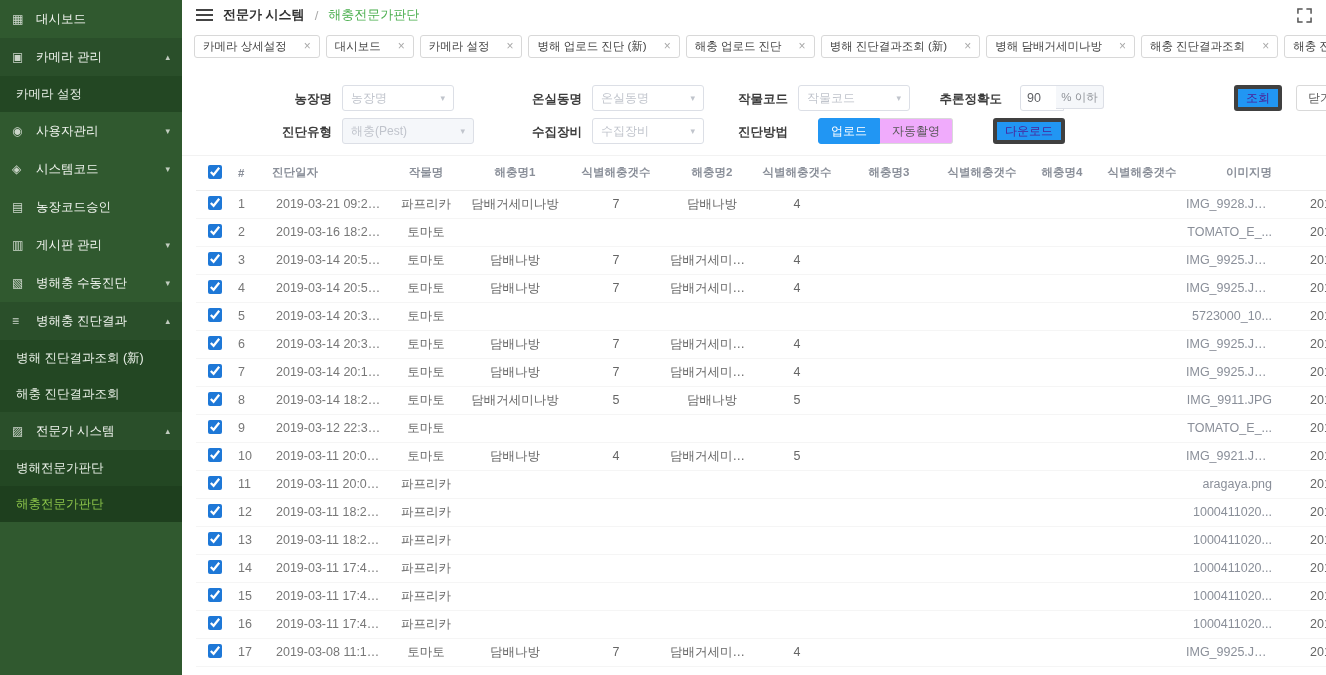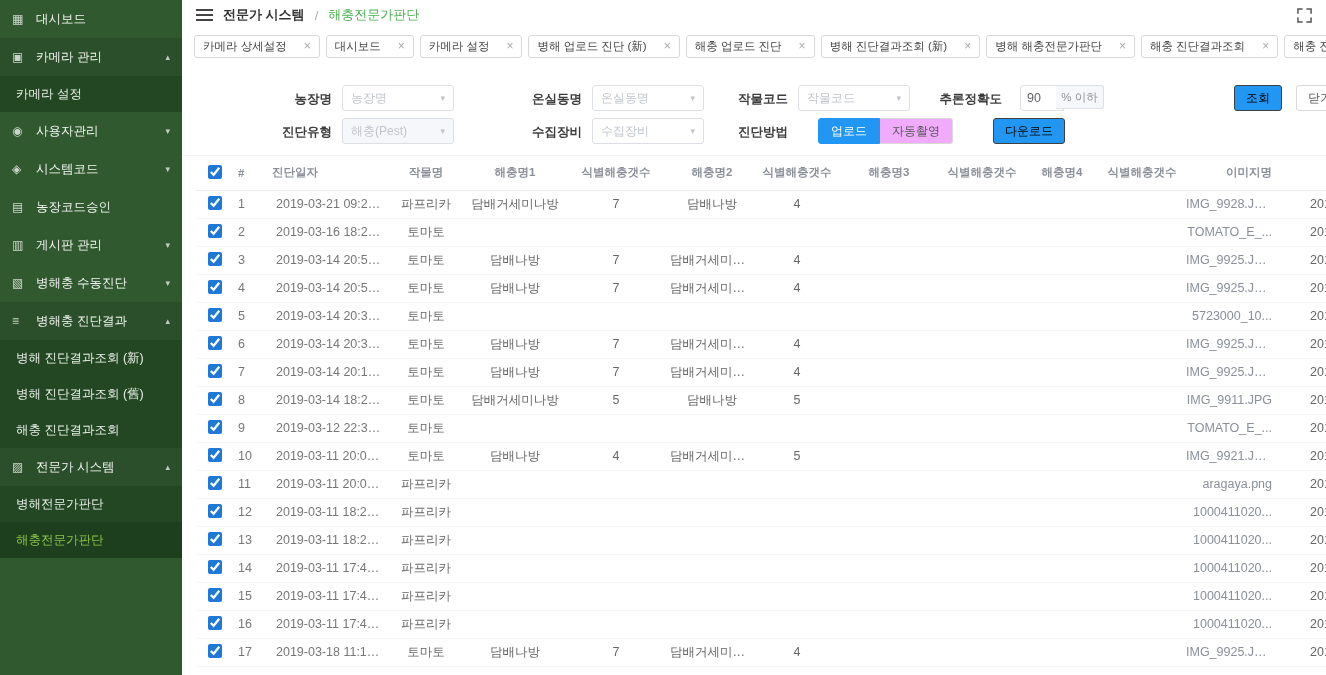--- a/index.html
+++ b/index.html
@@ -32,21 +32,21 @@
   .tab .tab-close{color:#a8a8a8;font-size:12px;cursor:pointer}
 
   .filters{position:relative;height:94px;border-bottom:1px solid #f2f2f2}
   .f-label{position:absolute;font-size:12.5px;font-weight:bold;color:#3c3c3c;text-align:right;white-space:nowrap}
   .f-select{position:absolute;height:26px;border:1px solid #dcdfe6;border-radius:3px;display:flex;align-items:center;justify-content:space-between;padding:0 8px;font-size:12px;color:#c0c4cc;background:#fff;cursor:pointer;white-space:nowrap}
   .f-select.disabled{background:#f5f7fa}
   .f-select .chev{font-size:9px;color:#c0c4cc;margin-left:6px}
   .f-input{position:absolute;height:26px;width:44px;border:1px solid #dcdfe6;border-radius:3px 0 0 3px;padding:0 6px;font-size:12.5px;color:#606266;outline:none}
   .f-addon{position:absolute;height:24px;display:flex;align-items:center;justify-content:center;border:1px solid #dcdfe6;border-left:none;border-radius:0 3px 3px 0;background:#f5f7fa;color:#909399;font-size:11.5px;white-space:nowrap}
   .btn{position:absolute;height:26px;border-radius:3px;font-size:12px;display:flex;align-items:center;justify-content:center;cursor:pointer;white-space:nowrap}
-  .btn-blue{background:#2196f3;border:1px solid #404040;color:#000000}
+  .btn-blue{background:#2196f3;border:4px solid #404040;color:#4c1d95}
   .btn-plain{background:#fff;border:1px solid #d9d9d9;color:#555}
   .seg{position:absolute;display:flex;height:26px}
   .seg span{display:flex;align-items:center;justify-content:center;font-size:12px;cursor:pointer;padding:0 12px}
   .seg .seg-on{background:#2196f3;color:#fff;border:1px solid #2196f3;border-radius:3px 0 0 3px}
   .seg .seg-off{background:#f0abfc;color:#555;border:1px solid #d9d9d9;border-left:none;border-radius:0 3px 3px 0}
 
   .tablewrap{height:519px;overflow:hidden}
   table{border-collapse:collapse;table-layout:fixed;width:1186px;margin-left:14px}
   th{height:34px;font-size:11.5px;color:#8a8f99;font-weight:bold;white-space:nowrap;overflow:hidden;padding:0 4px;border-bottom:1px solid #ececec}
   td{height:28px;font-size:12.5px;color:#666;white-space:nowrap;overflow:hidden;text-overflow:ellipsis;padding:0 4px;border-bottom:1px solid #f5f5f5}
@@ -112,21 +112,20 @@
           <span class="sb-chev">▾</span>
         </div>
       </div>
       <div class="sb-block expanded">
         <div class="sb-item">
           <span class="sb-ico">≡</span>
           <span class="sb-label">병해충 진단결과</span>
           <span class="sb-chev">▴</span>
         </div>
         <div class="sb-sub">병해 진단결과조회 (新)</div>
-        <div class="sb-sub">병해 진단결과조회 (舊)</div>
         <div class="sb-sub">해충 진단결과조회</div>
       </div>
       <div class="sb-block expanded">
         <div class="sb-item">
           <span class="sb-ico">▨</span>
           <span class="sb-label">전문가 시스템</span>
           <span class="sb-chev">▴</span>
         </div>
         <div class="sb-sub">병해전문가판단</div>
         <div class="sb-sub active">해충전문가판단</div>
@@ -171,21 +170,21 @@
       </div>
       <div class="tab">
         <span class="tab-label">해충 업로드 진단</span>
         <span class="tab-close">×</span>
       </div>
       <div class="tab">
         <span class="tab-label">병해 진단결과조회 (新)</span>
         <span class="tab-close">×</span>
       </div>
       <div class="tab">
-        <span class="tab-label">병해 해충전문가판단</span>
+        <span class="tab-label">병해 담배거세미나방</span>
         <span class="tab-close">×</span>
       </div>
       <div class="tab">
         <span class="tab-label">해충 진단결과조회</span>
         <span class="tab-close">×</span>
       </div>
       <div class="tab">
         <span class="tab-label">해충 진단결과상세</span>
         <span class="tab-close">×</span>
       </div>
@@ -215,21 +214,21 @@
     </div>
 
     <label class="f-label" style="left:740px;top:29px;width:80px">추론정확도</label>
     <input class="f-input" style="left: 830px; top: 23px; margin-left: 8px;" value="90">
     <span class="f-addon" style="left:874px;top:23px;width:48px">% 이하</span>
 
     <button class="btn btn-blue" style="left:1052px;top:23px;width:48px">조회</button>
     <button class="btn btn-plain" style="left:1114px;top:23px;width:48px">닫기</button>
 
     <label class="f-label" style="left:60px;top:62px;width:90px">진단유형</label>
-    <div class="f-select disabled" style="left:160px;top:56px;width:112px">
+    <div class="f-select disabled" style="left:160px;top:56px;width:132px">
       <span>해충(Pest)</span>
         <span class="chev">▾</span>
     </div>
 
     <label class="f-label" style="left:310px;top:62px;width:90px">수집장비</label>
     <div class="f-select" style="left:410px;top:56px;width:112px">
       <span>수집장비</span>
         <span class="chev">▾</span>
     </div>
 
@@ -531,21 +530,21 @@
             <td class="al-c"></td>
             <td class="al-c"></td>
             <td class="al-c"></td>
             <td class="al-c"></td>
             <td class="al-r">1000411020...</td>
             <td class="al-l">2019</td>
           </tr>
           <tr>
             <td class="al-c"><input type="checkbox" checked="" style=""></td>
             <td class="al-l">17</td>
-            <td class="al-l">2019-03-18 11:17:59</td>
+            <td class="al-l">2019-03-08 11:17:59</td>
             <td class="al-c">토마토</td>
             <td class="al-c">담배나방</td>
             <td class="al-c">7</td>
             <td class="al-c">담배거세미나방</td>
             <td class="al-c">4</td>
             <td class="al-c"></td>
             <td class="al-c"></td>
             <td class="al-c"></td>
             <td class="al-c"></td>
             <td class="al-r">IMG_9925.JPG</td>

